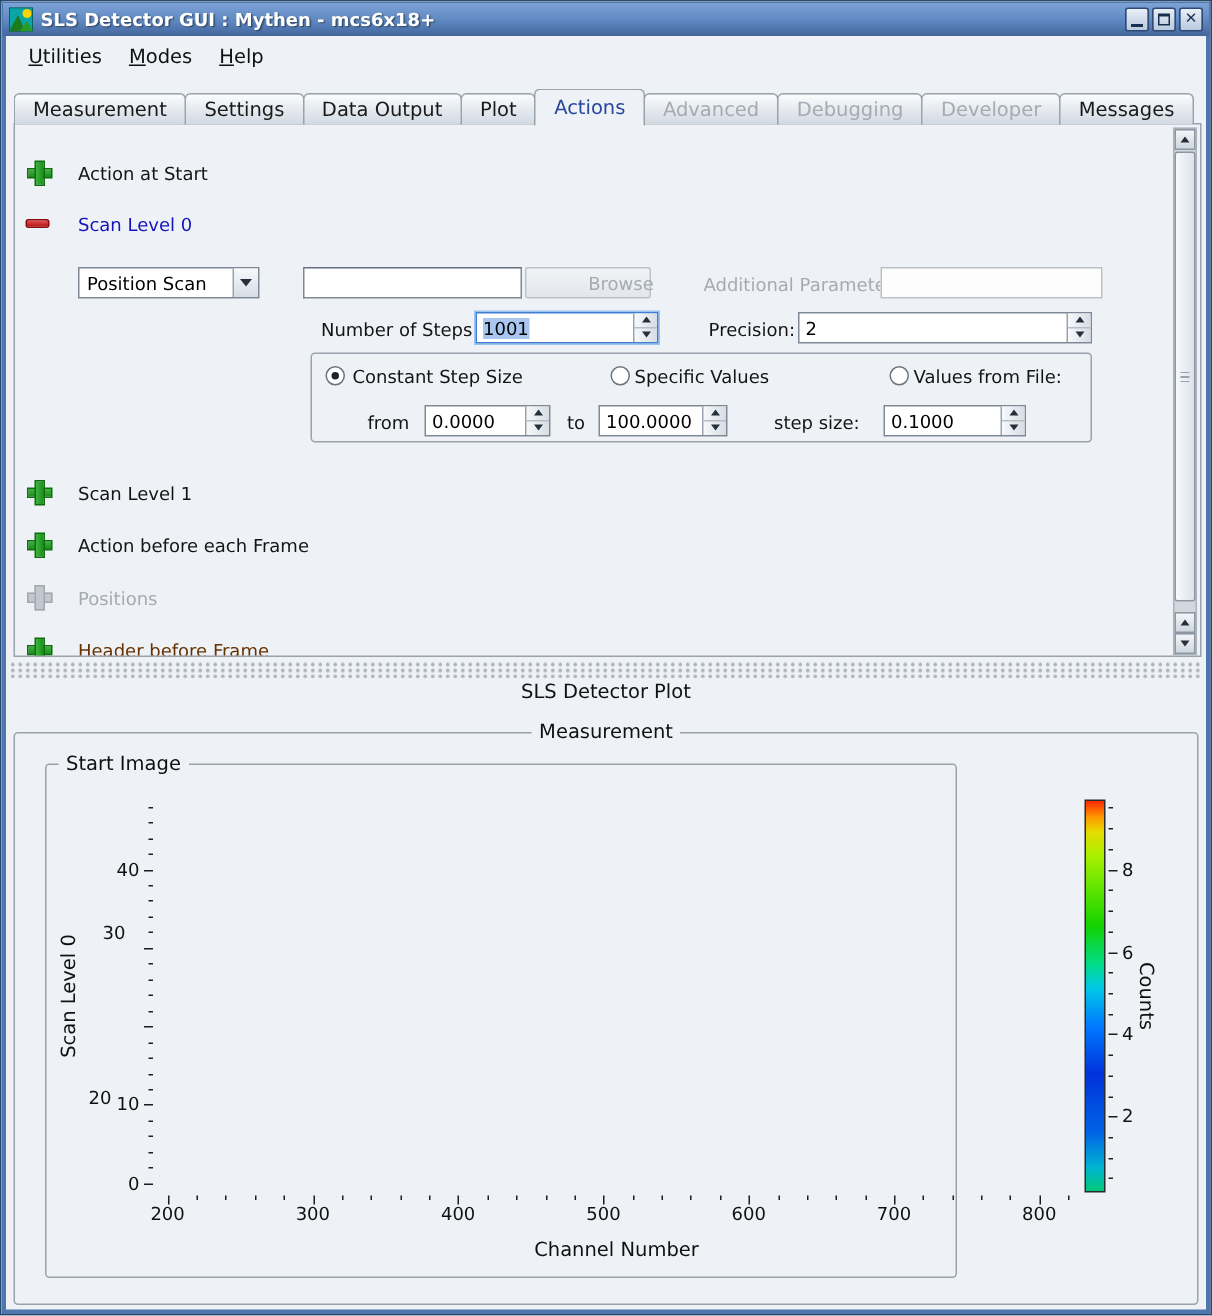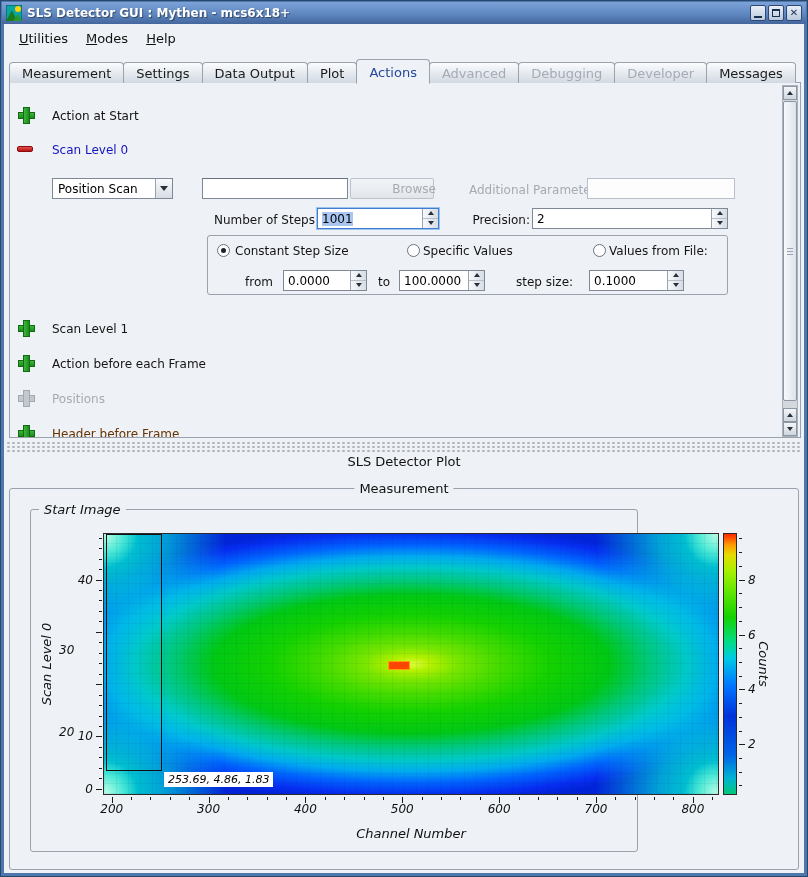--- a/index.html
+++ b/index.html
@@ -84,21 +84,21 @@
   
   .splitter { position:absolute; left:5px; right:5px; top:440px; height:11px;
     background-image:radial-gradient(circle,#aeb4bc 1px,transparent 1.4px); background-size:5px 4px; }
   .plot-header { position:absolute; left:0; right:0; top:453px; height:16px; text-align:center; font-size:13px; color:#111; }
   
   .meas-group { position:absolute; left:8px; top:487px; width:790px; height:382px;
     border:1px solid #9aa3ad; border-radius:3px; }
   .group-title { position:absolute; top:-8px; background:#eef1f5; padding:0 5px; font-size:13px; color:#111; white-space:nowrap; }
   .group-title.center { left:50%; transform:translateX(-50%); }
   .start-group { position:absolute; left:20px; top:20px; width:608px; height:343px;
-    border:1px solid #9aa3ad; border-radius:3px;font-style:italic; }
+    border:1px solid #9aa3ad; border-radius:3px; }
   .plot-canvas { position:absolute; left:72px; top:23px; width:616px; height:262px; border:1px solid #2b2b2b;
     background-color:#0224d8;
     background-image:
       repeating-linear-gradient(90deg, rgba(10,10,80,0.05) 0 1px, transparent 1px 12px),
       repeating-linear-gradient(0deg, rgba(10,10,80,0.05) 0 1px, transparent 1px 10px),
       radial-gradient(circle 45px at 0% 0%, rgba(214,255,233,.9), rgba(140,255,220,.5) 45%, transparent 75%),
       radial-gradient(circle 45px at 100% 0%, rgba(214,255,233,.9), rgba(140,255,220,.5) 45%, transparent 75%),
       radial-gradient(circle 45px at 0% 100%, rgba(214,255,233,.9), rgba(140,255,220,.5) 45%, transparent 75%),
       radial-gradient(circle 45px at 100% 100%, rgba(214,255,233,.9), rgba(140,255,220,.5) 45%, transparent 75%),
       radial-gradient(circle 170px at 0% 0%, rgba(0,238,200,.95), rgba(0,215,215,.7) 35%, rgba(0,160,240,0) 72%),
@@ -296,25 +296,20 @@
 
   <div class="meas-group">
     <span class="group-title center">Measurement</span>
 
     <div class="start-group" id="plot-root">
       <span class="group-title" style="left:8px;">Start Image</span>
 
       <div class="axis-title-y">Scan Level 0</div>
       <div class="axis-title-c">Counts</div>
 
-      <div class="plot-canvas">
-        <div class="hot-spot"></div>
-        <div class="sel-rect"></div>
-        <div class="cursor-tip">253.69, 4.86, 1.83</div>
-      </div>
 
       <div class="colorbar"></div>
       <div class="axis-title-x">Channel Number</div>
     <div class="tick" style="left: 80.717px; top: 287px; width: 1px; height: 6px;"></div>
         <div class="tick-lbl" style="left: 60.717px; top: 292px; width: 40px; text-align: center;">200</div>
         <div class="tick" style="left: 100.088px; top: 287px; width: 1px; height: 3px;"></div>
         <div class="tick" style="left: 119.459px; top: 287px; width: 1px; height: 3px;"></div>
         <div class="tick" style="left: 138.83px; top: 287px; width: 1px; height: 3px;"></div>
         <div class="tick" style="left: 158.201px; top: 287px; width: 1px; height: 3px;"></div>
         <div class="tick" style="left: 177.572px; top: 287px; width: 1px; height: 6px;"></div>
@@ -362,21 +357,21 @@
         <div class="tick" style="left: 68px; top: 205.511px; width: 3px; height: 1px;"></div>
         <div class="tick" style="left: 68px; top: 195.052px; width: 3px; height: 1px;"></div>
         <div class="tick" style="left: 68px; top: 184.593px; width: 3px; height: 1px;"></div>
         <div class="tick" style="left: 65px; top: 174.134px; width: 6px; height: 1px;"></div>
         <div class="tick-lbl" style="left: 28px; top: 167.134px; width: 34px;  margin-top: 48px;">20</div>
         <div class="tick" style="left: 68px; top: 163.675px; width: 3px; height: 1px;"></div>
         <div class="tick" style="left: 68px; top: 153.216px; width: 3px; height: 1px;"></div>
         <div class="tick" style="left: 68px; top: 142.756px; width: 3px; height: 1px;"></div>
         <div class="tick" style="left: 68px; top: 132.297px; width: 3px; height: 1px;"></div>
         <div class="tick" style="left: 65px; top: 121.838px; width: 6px; height: 1px;"></div>
-        <div class="tick-lbl" style="left: 28px; top: 133px; width: 34px; text-align: left;">30</div>
+        <div class="tick-lbl" style="left: 28px; top: 105px; width: 34px; text-align: center;">30</div>
         <div class="tick" style="left: 68px; top: 111.379px; width: 3px; height: 1px;"></div>
         <div class="tick" style="left: 68px; top: 100.92px; width: 3px; height: 1px;"></div>
         <div class="tick" style="left: 68px; top: 90.4611px; width: 3px; height: 1px;"></div>
         <div class="tick" style="left: 68px; top: 80.002px; width: 3px; height: 1px;"></div>
         <div class="tick" style="left: 65px; top: 69.5429px; width: 6px; height: 1px;"></div>
         <div class="tick-lbl" style="left: 28px; top: 62.5429px; width: 34px; text-align: right;">40</div>
         <div class="tick" style="left: 68px; top: 59.0838px; width: 3px; height: 1px;"></div>
         <div class="tick" style="left: 68px; top: 48.6248px; width: 3px; height: 1px;"></div>
         <div class="tick" style="left: 68px; top: 38.1657px; width: 3px; height: 1px;"></div>
         <div class="tick" style="left: 68px; top: 27.7066px; width: 3px; height: 1px;"></div>

